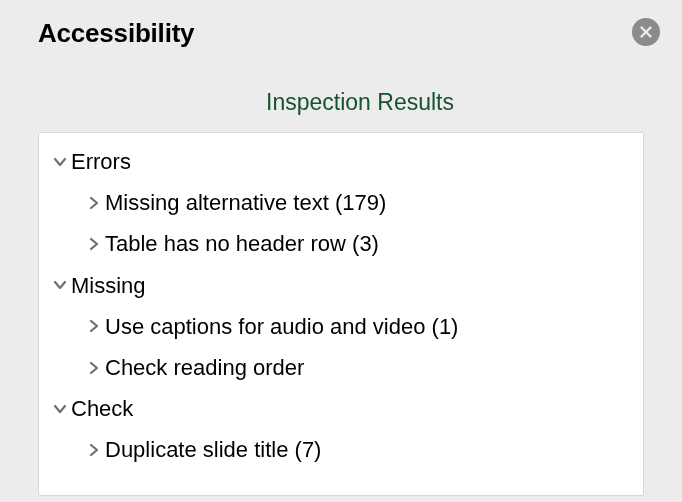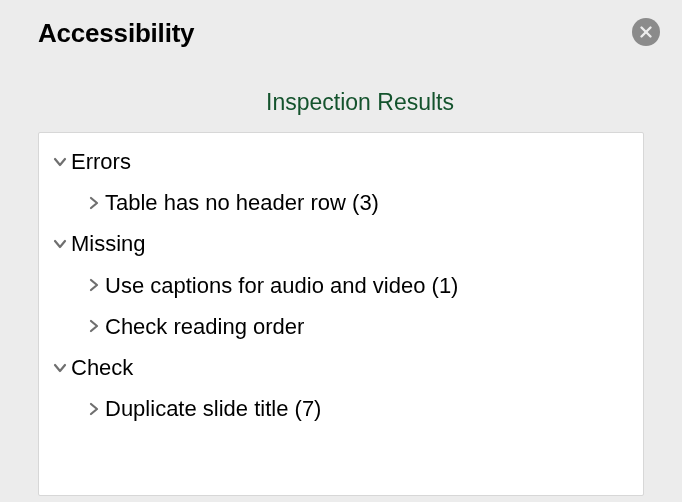--- a/index.html
+++ b/index.html
@@ -99,20 +99,30 @@
           </svg>
       </span>
       <span class="txt">Errors</span>
     </div>
     <div class="row item">
       <span class="chev">
         <svg width="14" height="14" viewBox="0 0 14 14">
             <polyline points="4,2 10,7 4,12" fill="none" stroke="#6f6f6f" stroke-width="2.2" stroke-linecap="round" stroke-linejoin="round"></polyline>
           </svg>
       </span>
+      <span class="txt">Missing alternative text</span>
+      <span>&nbsp;</span>
+      <span class="count">(179)</span>
+    </div>
+    <div class="row item">
+      <span class="chev">
+        <svg width="14" height="14" viewBox="0 0 14 14">
+            <polyline points="4,2 10,7 4,12" fill="none" stroke="#6f6f6f" stroke-width="2.2" stroke-linecap="round" stroke-linejoin="round"></polyline>
+          </svg>
+      </span>
       <span class="txt">Table has no header row</span>
       <span>&nbsp;</span>
       <span class="count">(3)</span>
     </div>
 
     <div class="row cat">
       <span class="chev">
         <svg width="14" height="14" viewBox="0 0 14 14">
             <polyline points="2,4 7,10 12,4" fill="none" stroke="#6f6f6f" stroke-width="2.2" stroke-linecap="round" stroke-linejoin="round"></polyline>
           </svg>

